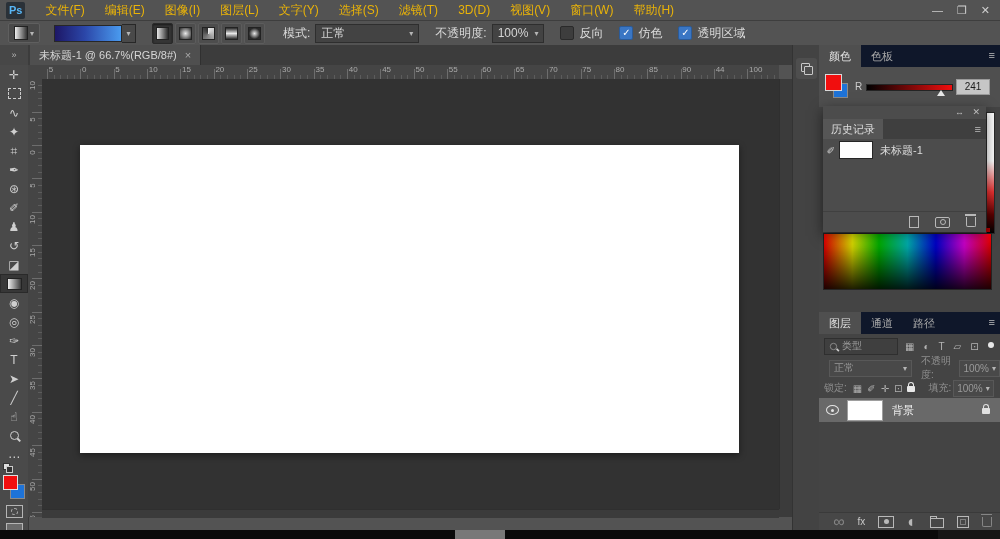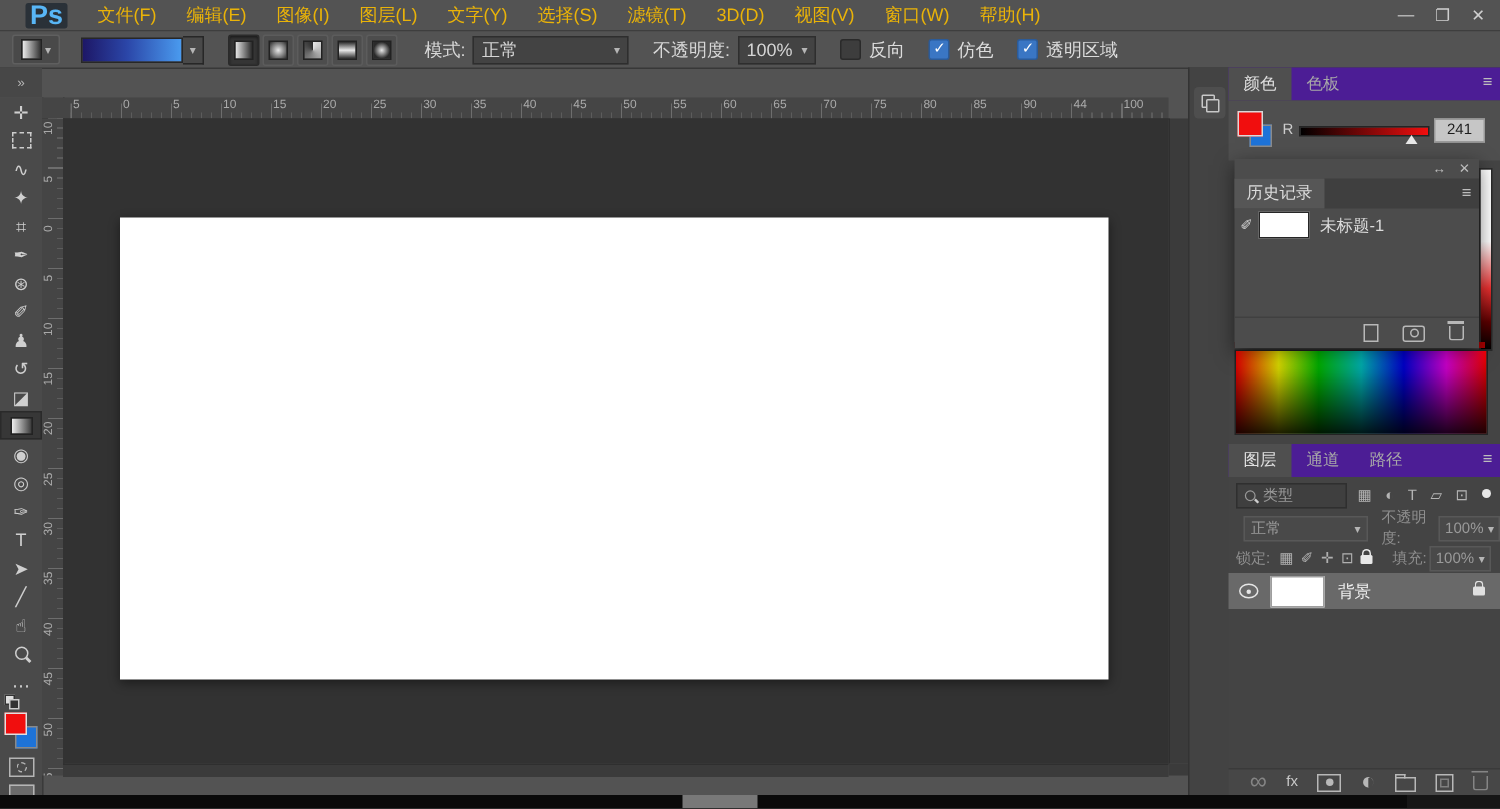--- a/index.html
+++ b/index.html
@@ -2,21 +2,21 @@
 <html><head>
 <meta charset="utf-8">
 <style>
   html,body{margin:0;padding:0;background:#222;}
   #app{position:relative;width:1000px;height:539px;background:#535353;overflow:hidden;
        font-family:"Liberation Sans","DejaVu Sans",sans-serif;color:#dcdcdc;-webkit-user-select:none;}
 
   
   #menubar{position:absolute;left:0;top:0;width:1000px;height:20px;background:#535353;
            border-bottom:1px solid #3e3e3e;display:flex;align-items:center;}
-  #ps-logo{margin:0 10px 0 17px;color:#58b6f6;font-weight:bold;font-size:18px;background:#2a3138;
+  #ps-logo{margin:0 10px 0 6px;color:#58b6f6;font-weight:bold;font-size:11px;background:#2a3138;
            padding:0 3px;height:17px;line-height:17px;border-radius:2px;}
   .menu-item{padding:0 10px;font-size:12px;color:#eab308;line-height:20px;white-space:nowrap;}
   #win-controls{margin-left:auto;display:flex;align-items:center;gap:14px;padding-right:10px;
                 font-size:11px;color:#cfcfcf;}
 
   
   #optionsbar{position:absolute;left:0;top:21px;width:1000px;height:24px;background:#535353;
               border-bottom:1px solid #383838;display:flex;align-items:center;font-size:12px;}
   #tool-preset{margin-left:8px;width:30px;height:18px;background:#494949;border:1px solid #5f5f5f;
                border-radius:2px;display:flex;align-items:center;justify-content:center;gap:2px;}
@@ -109,21 +109,21 @@
   
   #dockstrip{position:absolute;left:792px;top:45px;width:27px;height:485px;background:#434343;border-left:1px solid #333;}
   #dock-btn{position:absolute;left:3px;top:13px;width:21px;height:21px;background:#4e4e4e;border-radius:3px;
             display:flex;align-items:center;justify-content:center;}
   .i-overlap{width:11px;height:11px;position:relative;}
   .i-overlap::before,.i-overlap::after{content:"";position:absolute;width:7px;height:7px;border:1px solid #c8c8c8;border-radius:1px;}
   .i-overlap::after{left:3px;top:3px;background:#4e4e4e;}
 
   
   #paneldock{position:absolute;left:819px;top:45px;width:181px;height:485px;background:#444444;}
-  .ptabrow{position:relative;height:22px;background:#4c1d95;display:flex;align-items:flex-end;}
+  .ptabrow{position:relative;height:22px;background:#0f172a;display:flex;align-items:flex-end;}
   .ptab{height:22px;line-height:22px;padding:0 10px;font-size:11px;color:#a8a8a8;}
   .ptab.active{background:#4f4f4f;color:#e0e0e0;}
   .pmenu{position:absolute;right:5px;top:4px;color:#bdbdbd;font-size:11px;}
 
   
   #color-content{position:relative;height:40px;background:#4f4f4f;}
   #col-fg{position:absolute;left:6px;top:7px;width:15px;height:15px;border:1px solid #d9d9d9;z-index:2;}
   #col-bg{position:absolute;left:14px;top:16px;width:13px;height:13px;border:1px solid #8a8a8a;}
   #r-label{position:absolute;left:36px;top:14px;font-size:10px;color:#cccccc;}
   #r-slider{position:absolute;left:47px;top:17px;width:85px;height:5px;border:1px solid #242424;
@@ -151,21 +151,21 @@
 
   
   #vramp{position:absolute;left:167px;top:67px;width:7px;height:120px;border:1px solid #2a2a2a;
          background:linear-gradient(180deg,#ffffff 0%,#ffffff 40%,#e83030 66%,#5a0000 85%,#000 100%);}
   #redbar{position:absolute;left:4px;top:183px;width:167px;height:4px;background:linear-gradient(90deg,#3a0000,#b00000);}
   #spectrum{position:absolute;left:4px;top:188px;width:167px;height:55px;border:1px solid #242424;
             background:linear-gradient(180deg,rgba(0,0,0,0) 0%,rgba(0,0,0,.88) 100%),
                        linear-gradient(90deg,#f00,#ff0 17%,#0c0 33%,#0cc 50%,#00e 67%,#e0e 84%,#f00);}
 
   
-  #layers{position:absolute;left:0;top:251px;width:181px;bottom:0;background:#444444;}
+  #layers{position:absolute;left:0;top:267px;width:181px;bottom:0;background:#444444;}
   .lrow{position:relative;height:22px;display:flex;align-items:center;font-size:10px;color:#8f8f8f;}
   #filter-row{height:24px;padding-left:5px;gap:7px;}
   #filter-field{width:64px;height:15px;background:#3f3f3f;border:1px solid #2f2f2f;display:flex;
                 align-items:center;gap:4px;padding:0 4px;color:#9a9a9a;}
   .filt-ic{color:#b4b4b4;font-size:10px;}
   #filter-dot{position:absolute;right:6px;top:8px;width:6px;height:6px;border-radius:50%;background:#e8e8e8;}
   #blend-field{margin-left:5px;width:86px;height:15px;background:#494949;border:1px solid #585858;
                display:flex;align-items:center;justify-content:space-between;padding:0 4px;color:#9a9a9a;}
   .mini-field{height:15px;background:#494949;border:1px solid #585858;display:flex;align-items:center;
               gap:3px;padding:0 3px;color:#9a9a9a;}
@@ -277,20 +277,26 @@
           <div>仿色</div>
         </div>
         <div class="cb">
           <div class="box checked">✓</div>
           <div>透明区域</div>
         </div>
       </div>
   </div>
 
   <div id="toolbar-collapse">»</div>
+  <div id="tabbar">
+    <div id="doc-tab">
+      <span>未标题-1 @ 66.7%(RGB/8#)</span>
+      <span class="close">×</span>
+    </div>
+  </div>
 
   <div id="toolstrip">
     <div id="tool-list">
         <div class="tool">
           <span>✛</span>
         </div>
         <div class="tool">
           <div class="marquee-sq"></div>
         </div>
         <div class="tool">

